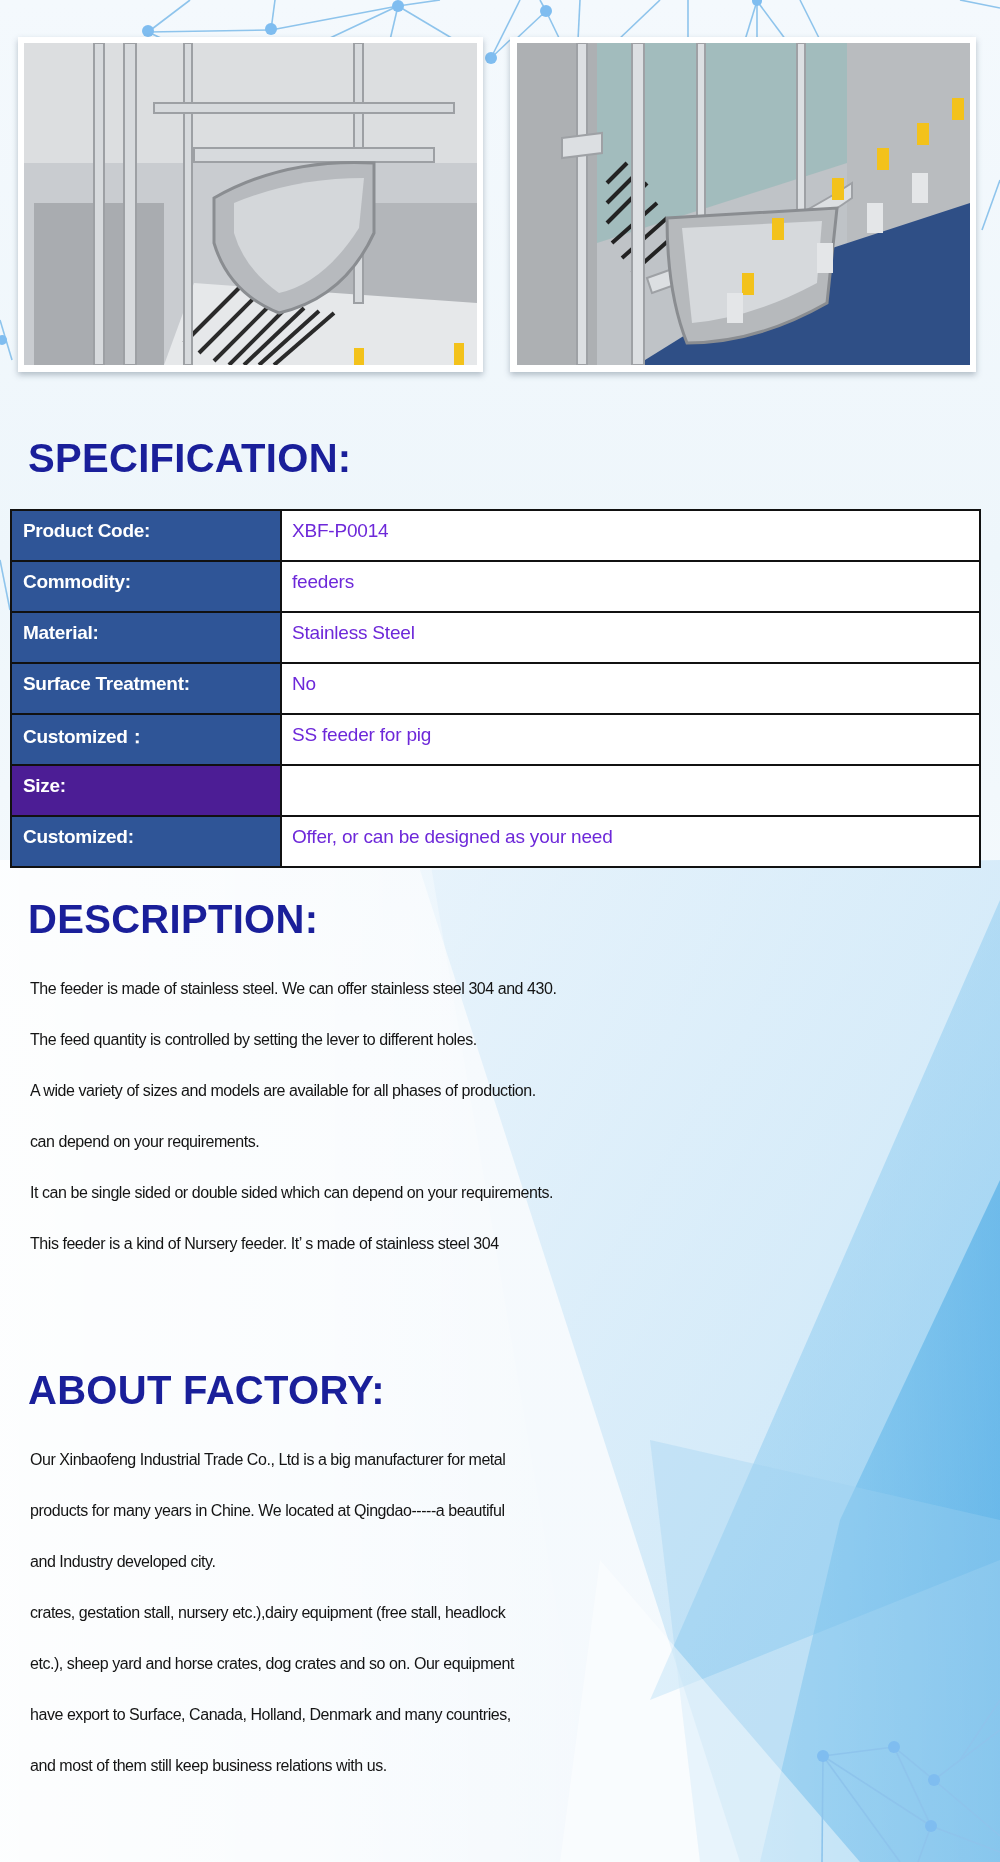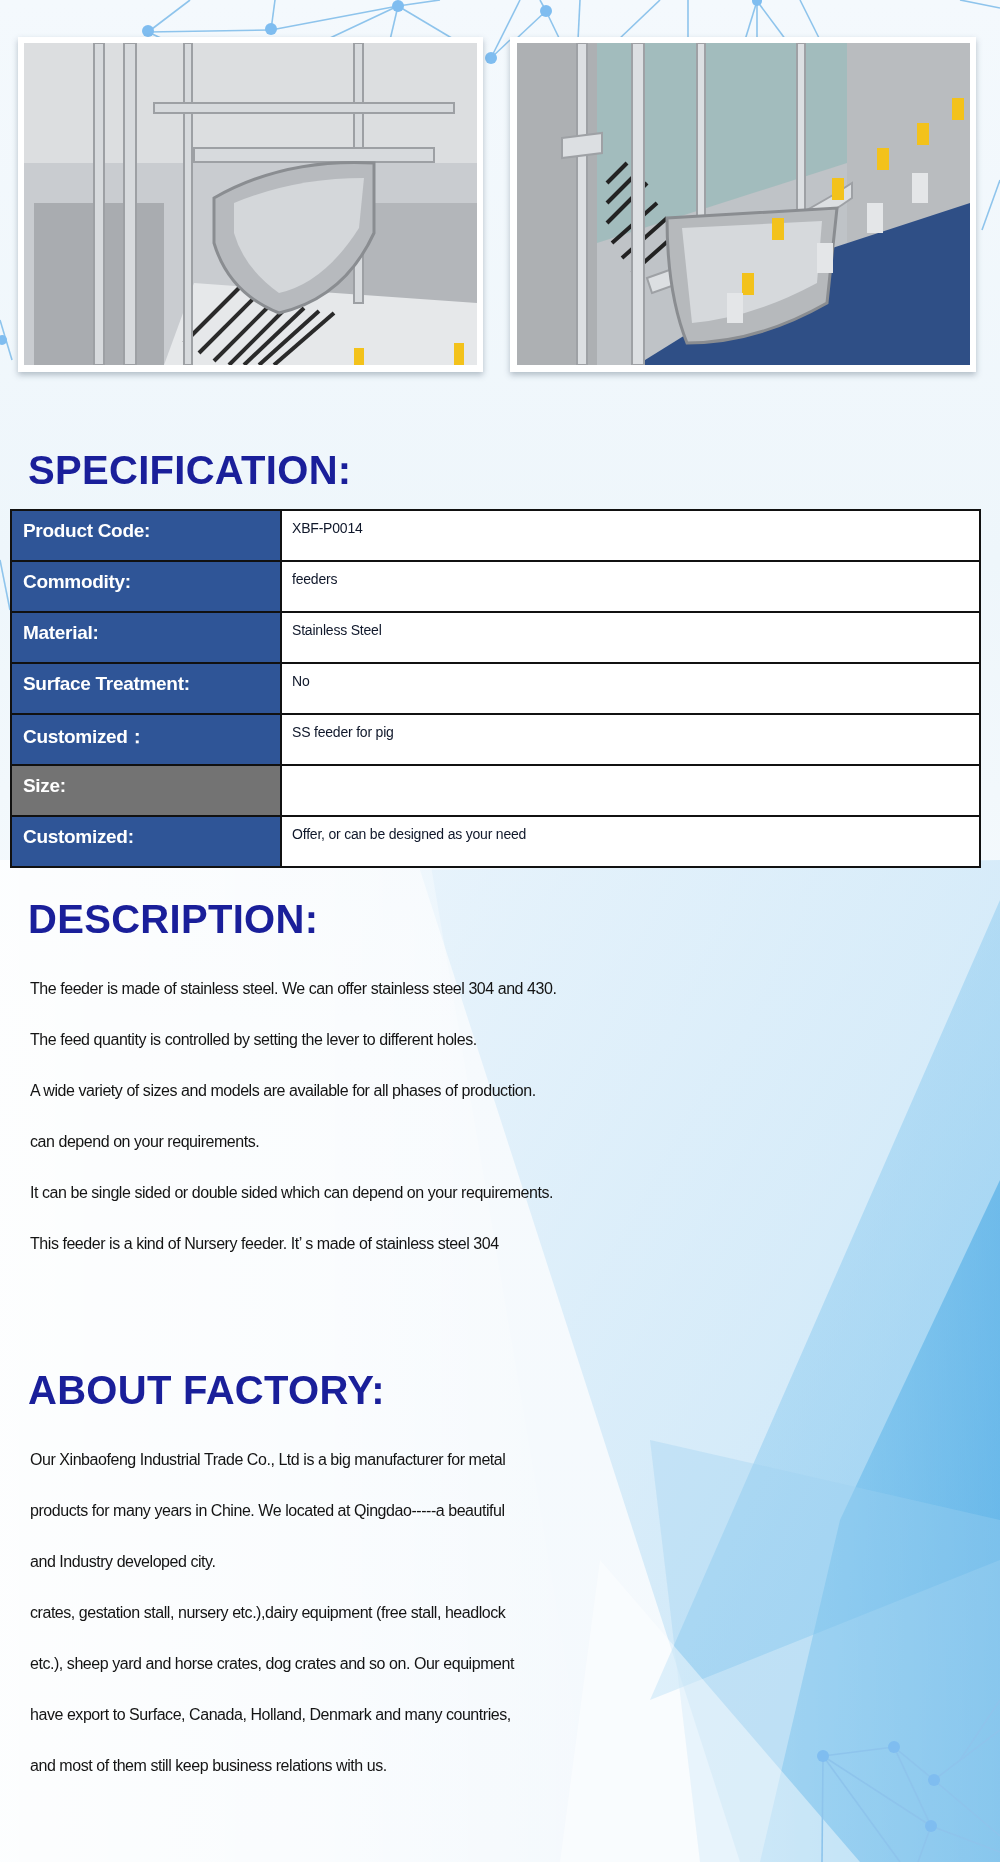--- a/index.html
+++ b/index.html
@@ -57,22 +57,22 @@
   .spec-table td.lbl {
     width: 270px;
     color: #ffffff;
     font-weight: bold;
     font-size: 19px;
     padding-left: 11px;
     letter-spacing: -0.3px;
   }
   .spec-table td.val {
     background: #ffffff;
-    color: #0f172a;
-    font-size: 14px;
+    color: #6d28d9;
+    font-size: 19px;
     padding-left: 10px;
     letter-spacing: -0.2px;
   }
 
   .para {
     position: absolute;
     left: 30px;
     font-family: "Liberation Sans", sans-serif;
     font-size: 16px;
     letter-spacing: -0.45px;
@@ -240,21 +240,21 @@
     </g>
     <g fill="#e4e6e8">
       <rect x="210" y="250" width="16" height="30"></rect>
       <rect x="300" y="200" width="16" height="30"></rect>
       <rect x="350" y="160" width="16" height="30"></rect>
       <rect x="395" y="130" width="16" height="30"></rect>
     </g>
   </svg>
 </div>
 
-<div class="heading" style="top:438px; color:#1a1f9a;margin-top:12px;">SPECIFICATION:</div>
+<div class="heading" style="top:438px; color:#1a1f9a;">SPECIFICATION:</div>
 
 <table class="spec-table">
   <tbody>
     <tr>
       <td class="lbl" style="background:#2f5597;">Product Code:</td>
       <td class="val">XBF-P0014</td>
     </tr>
     <tr>
       <td class="lbl" style="background:#2f5597;">Commodity:</td>
       <td class="val">feeders</td>
@@ -265,21 +265,21 @@
     </tr>
     <tr>
       <td class="lbl" style="background:#2f5597;">Surface Treatment:</td>
       <td class="val">No</td>
     </tr>
     <tr>
       <td class="lbl" style="background:#2f5597;">Customized：</td>
       <td class="val">SS feeder for pig</td>
     </tr>
     <tr>
-      <td class="lbl" style="background:#737373;margin-left:8px;">Size:</td>
+      <td class="lbl" style="background:#4c1d95;margin-left:8px;">Size:</td>
       <td class="val"></td>
     </tr>
     <tr>
       <td class="lbl" style="background:#2f5597;">Customized:</td>
       <td class="val">Offer, or can be  designed as your need</td>
     </tr>
   </tbody>
 </table>
 
 <div class="heading" style="top:899px; color:#1a1f9a;">DESCRIPTION:</div>

